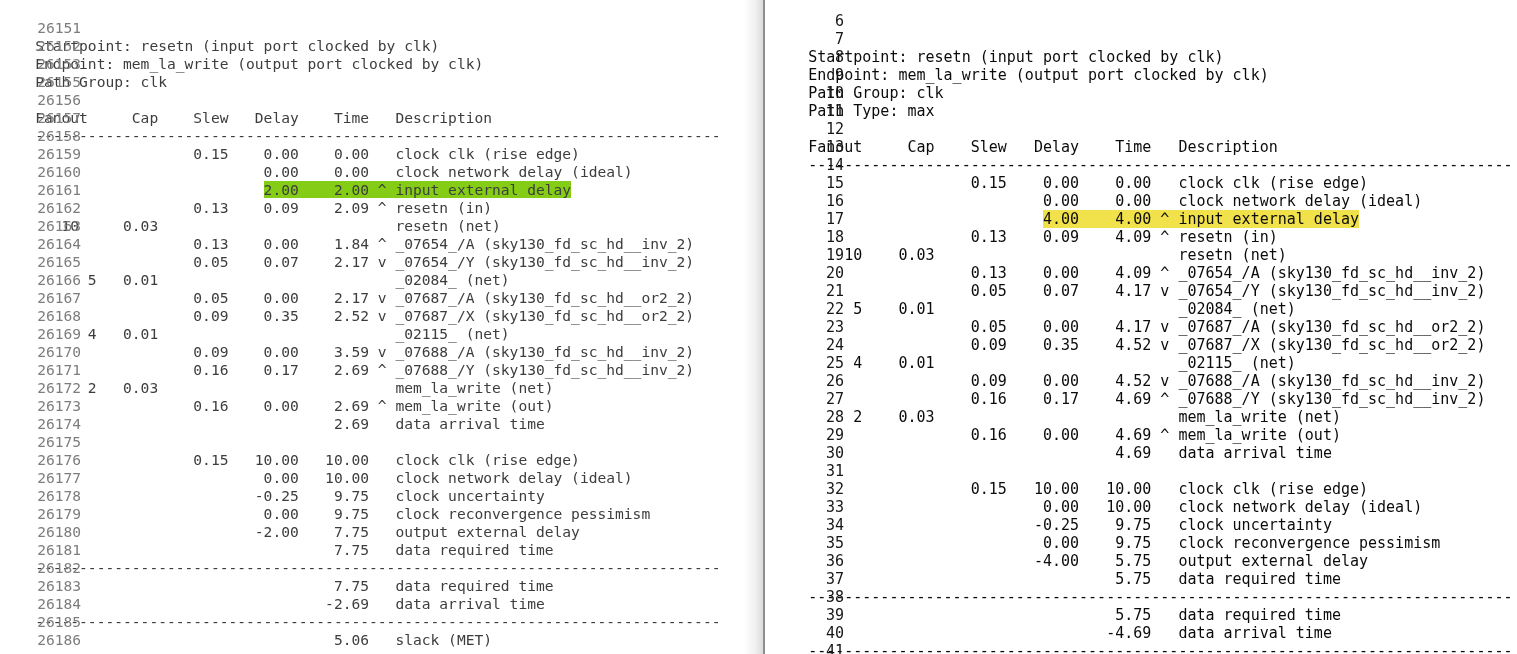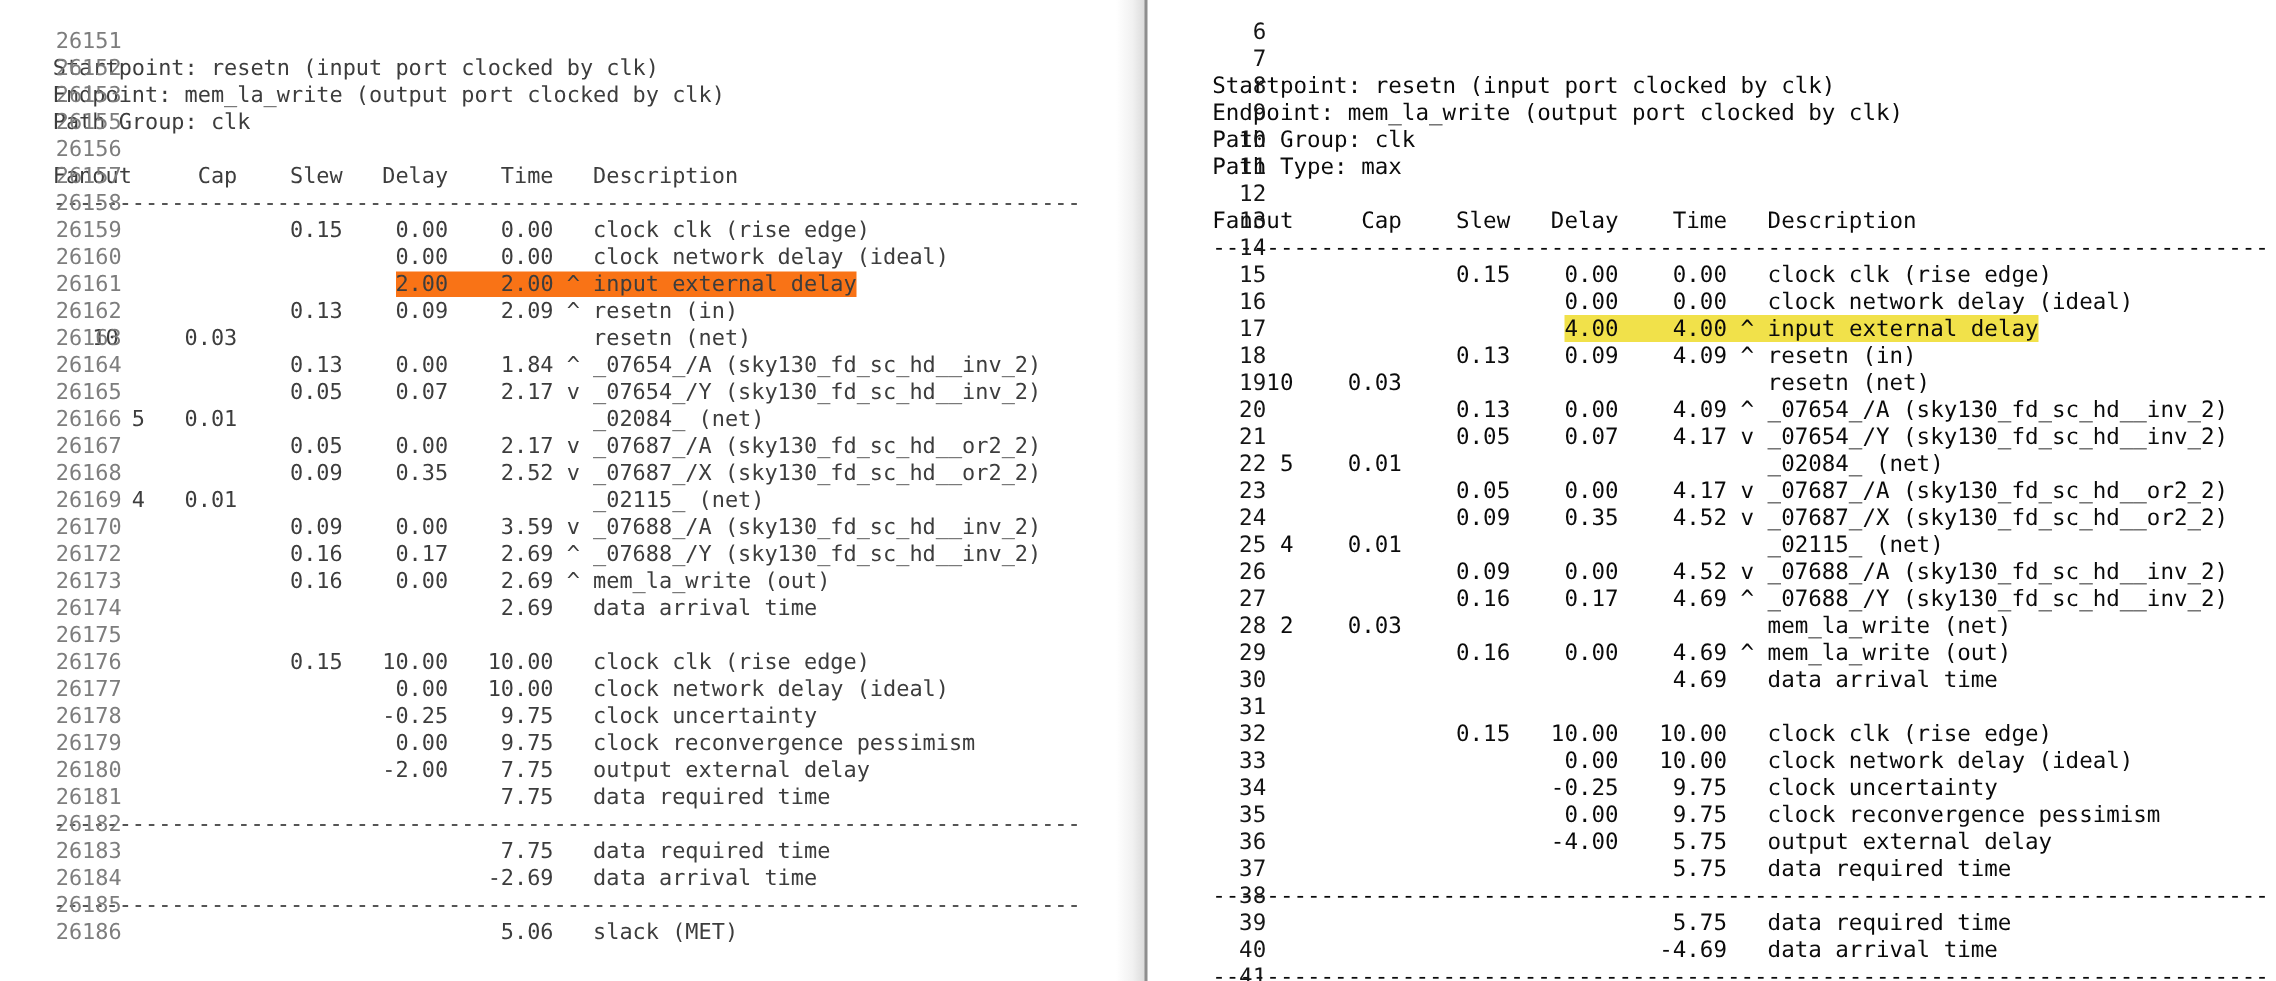--- a/index.html
+++ b/index.html
@@ -57,21 +57,21 @@
       <div class="row">
     <span class="ln">26158</span>
     <span class="code">                  0.15    0.00    0.00   clock clk (rise edge)</span>
   </div>
       <div class="row">
     <span class="ln">26159</span>
     <span class="code">                          0.00    0.00   clock network delay (ideal)</span>
   </div>
       <div class="row">
     <span class="ln">26160</span>
-    <span class="code"><span>                          </span><span class="mark" style="background: #f97316;">2.00    2.00 ^ input external delay</span></span>
+    <span class="code"><span>                          </span><span class="mark" style="background: #84cc16;">2.00    2.00 ^ input external delay</span></span>
   </div>
       <div class="row">
     <span class="ln">26161</span>
     <span class="code">                  0.13    0.09    2.09 ^ resetn (in)</span>
   </div>
       <div class="row">
     <span class="ln">26162</span>
     <span class="code">   10     0.03                           resetn (net)</span>
   </div>
       <div class="row">
@@ -98,20 +98,24 @@
     <span class="ln">26168</span>
     <span class="code">      4   0.01                           _02115_ (net)</span>
   </div>
       <div class="row">
     <span class="ln">26169</span>
     <span class="code">                  0.09    0.00    3.59 v _07688_/A (sky130_fd_sc_hd__inv_2)</span>
   </div>
       <div class="row">
     <span class="ln">26170</span>
     <span class="code">                  0.16    0.17    2.69 ^ _07688_/Y (sky130_fd_sc_hd__inv_2)</span>
+  </div>
+      <div class="row">
+    <span class="ln">26171</span>
+    <span class="code">      2   0.03                           mem_la_write (net)</span>
   </div>
       <div class="row">
     <span class="ln">26172</span>
     <span class="code">                  0.16    0.00    2.69 ^ mem_la_write (out)</span>
   </div>
       <div class="row">
     <span class="ln">26173</span>
     <span class="code">                                  2.69   data arrival time</span>
   </div>
       <div class="row">

